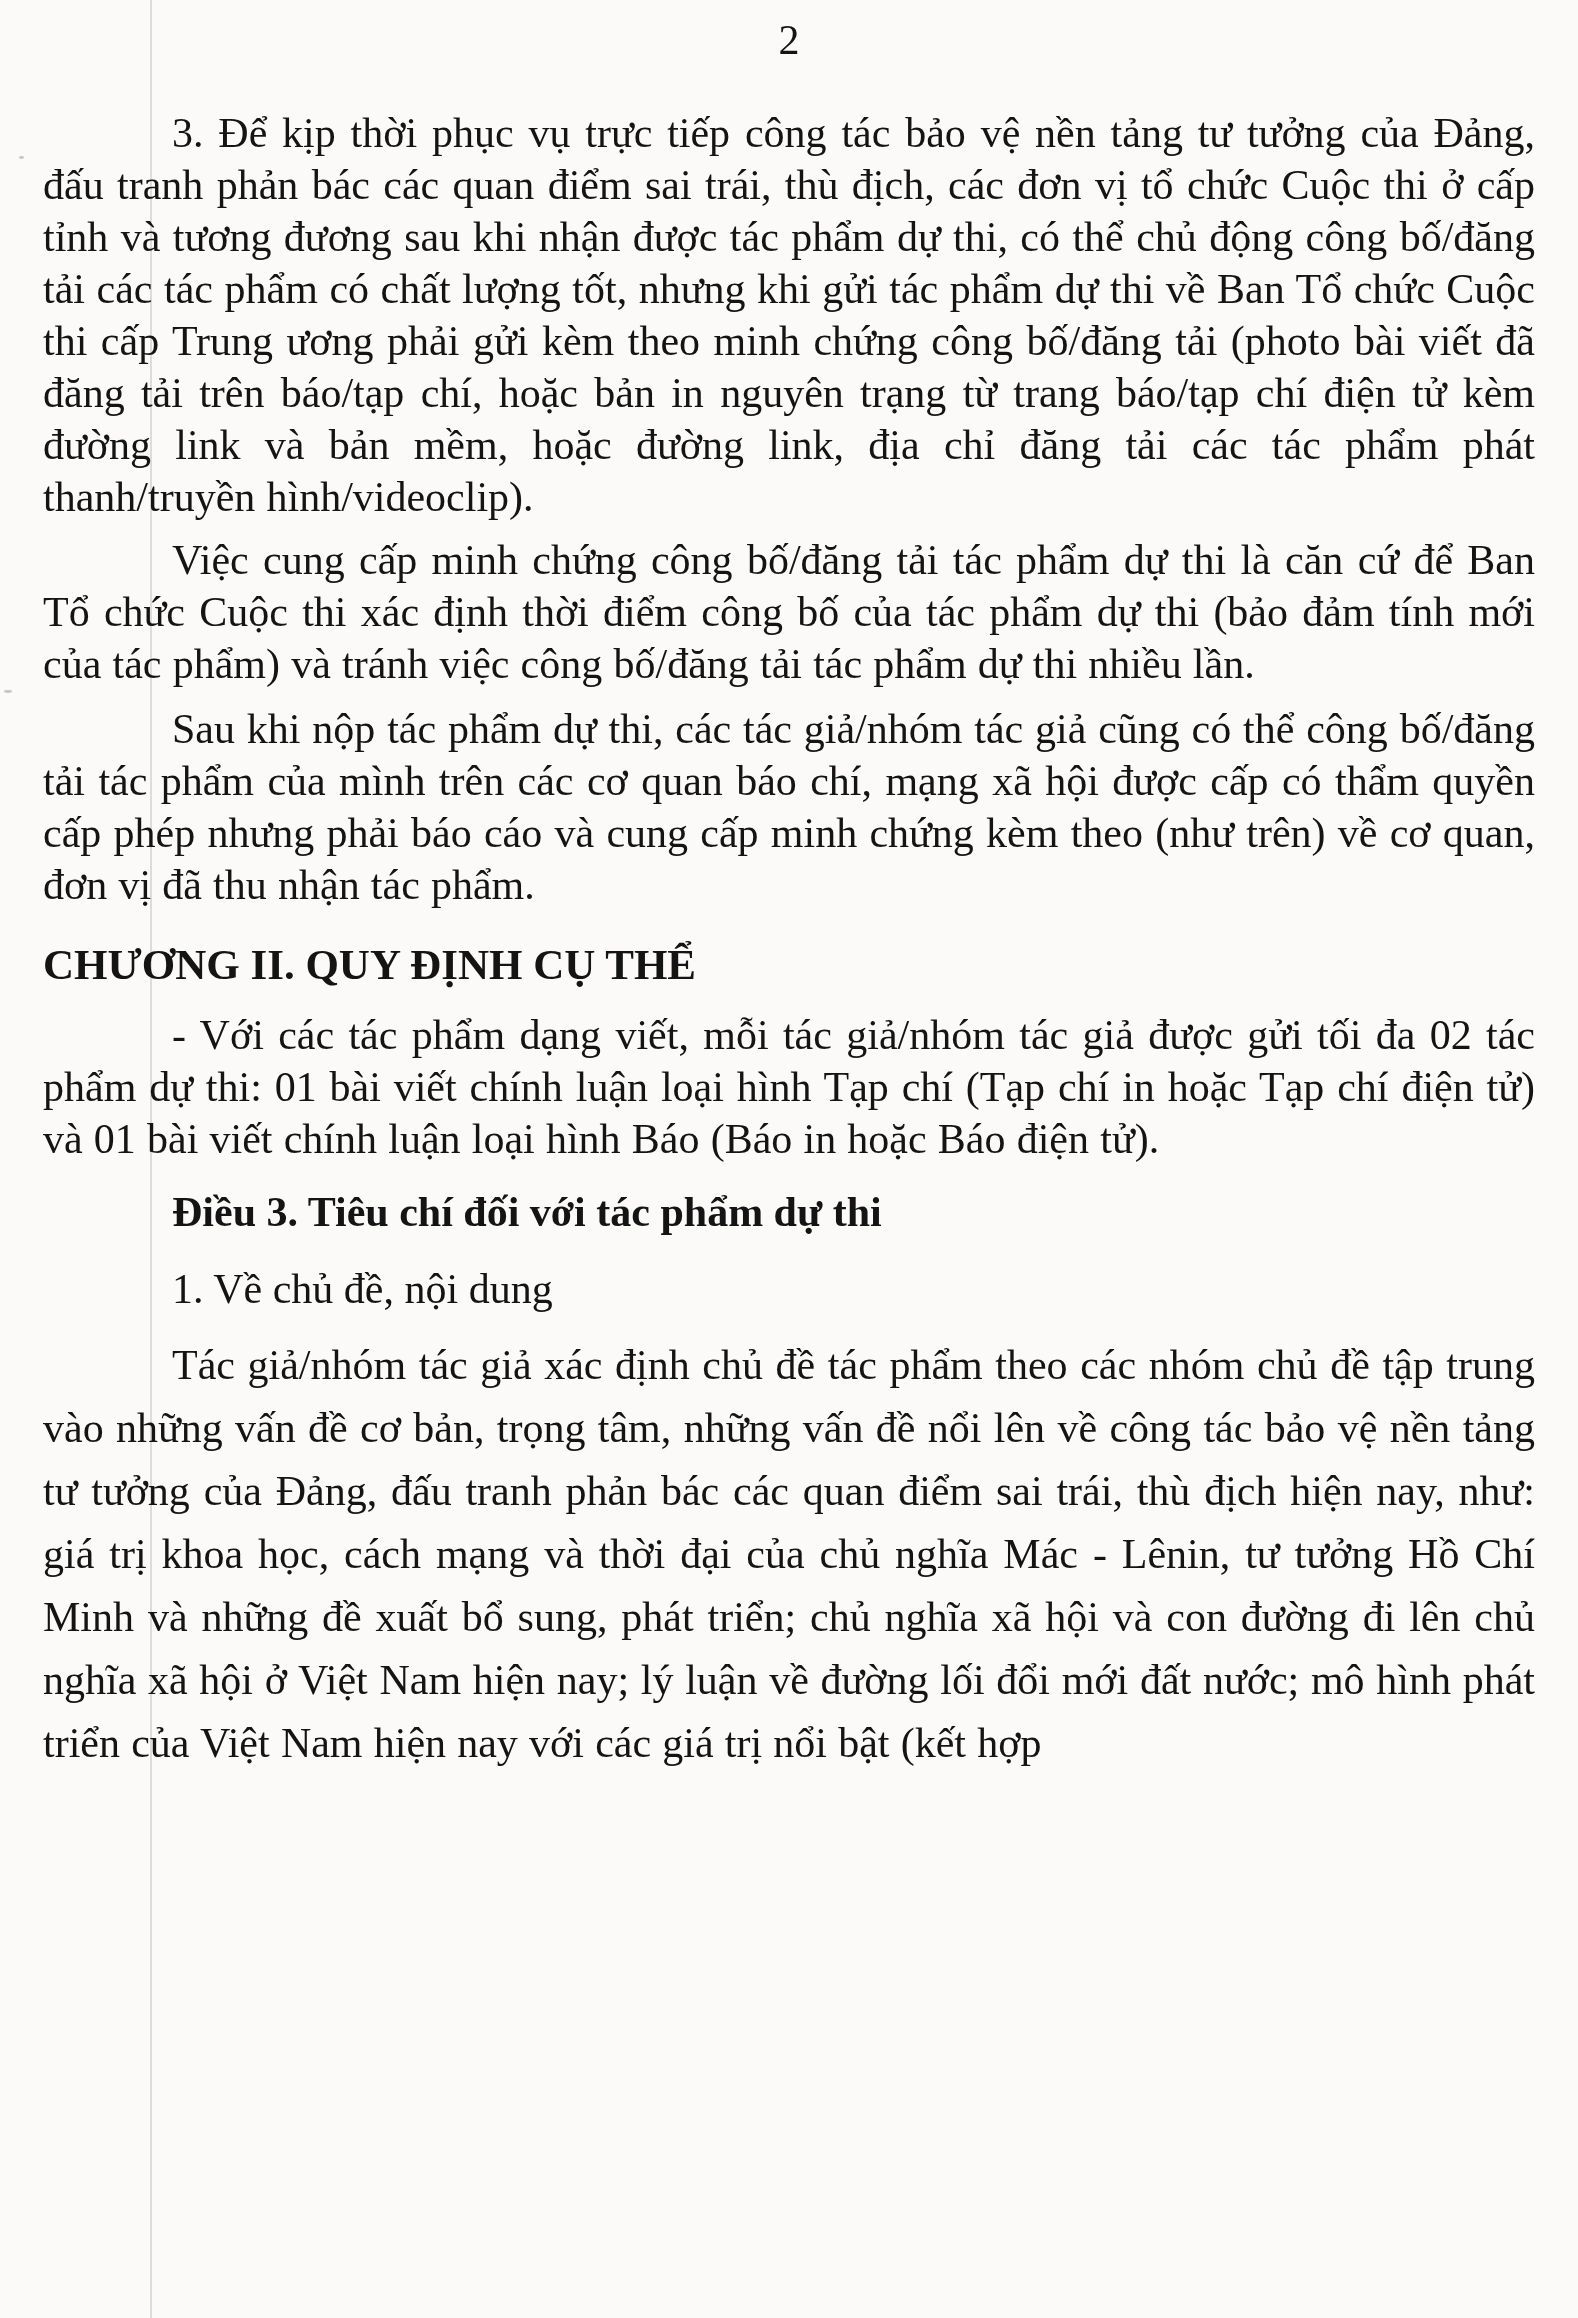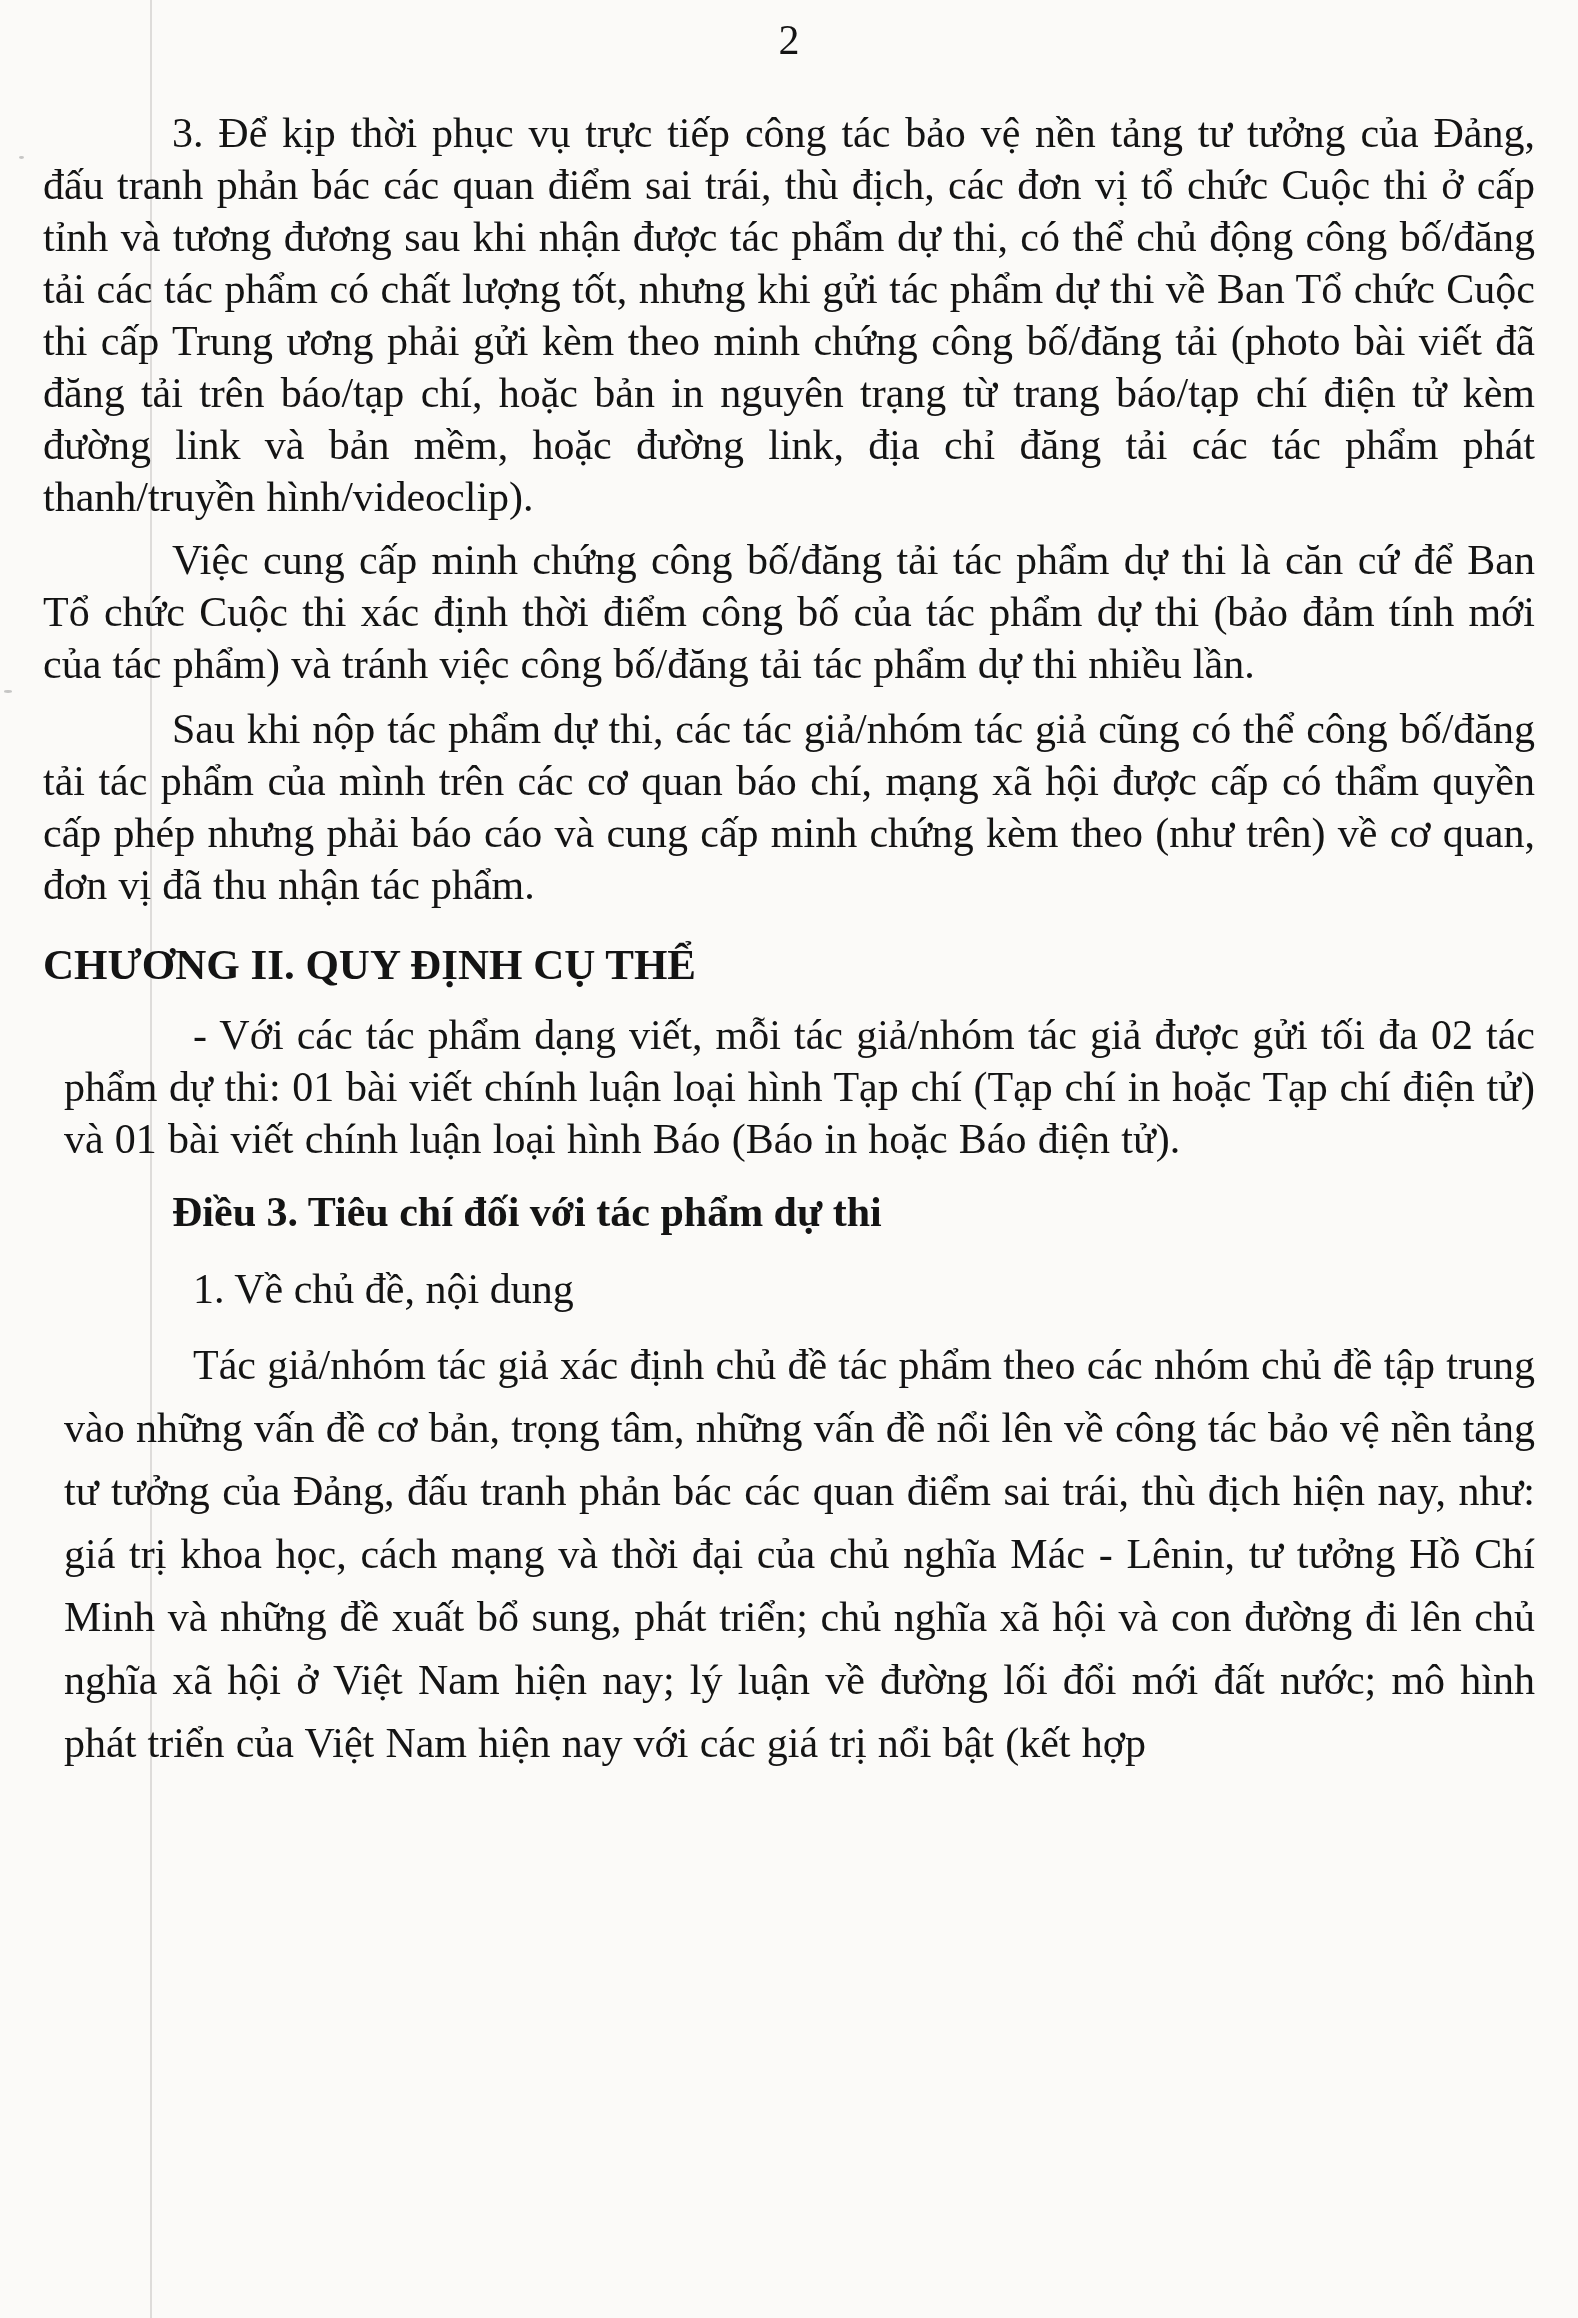--- a/index.html
+++ b/index.html
@@ -65,21 +65,21 @@
     line-height: 66px;
     text-indent: 129px;
   }
   .item-heading {
     font-size: 42px;
     line-height: 66px;
     text-indent: 129px;
   }
   .para-last { line-height: 63px; }
   .mt14 { margin-top: 10.3px; }
-  .mt16 { margin-top: 11.8px; margin-left: 21px; }
+  .mt16 { margin-top: 11.8px; }
   .mt18 { margin-top: 13.3px; }
   .mt21 { margin-top: 15.5px; }
   .mt28 { margin-top: 20.6px; }
   .mt46 { margin-top: 34px; }
 </style>
 </head>
 <body>
 
 <div class="scan-line"></div>
 <div class="speck speck-1"></div>

